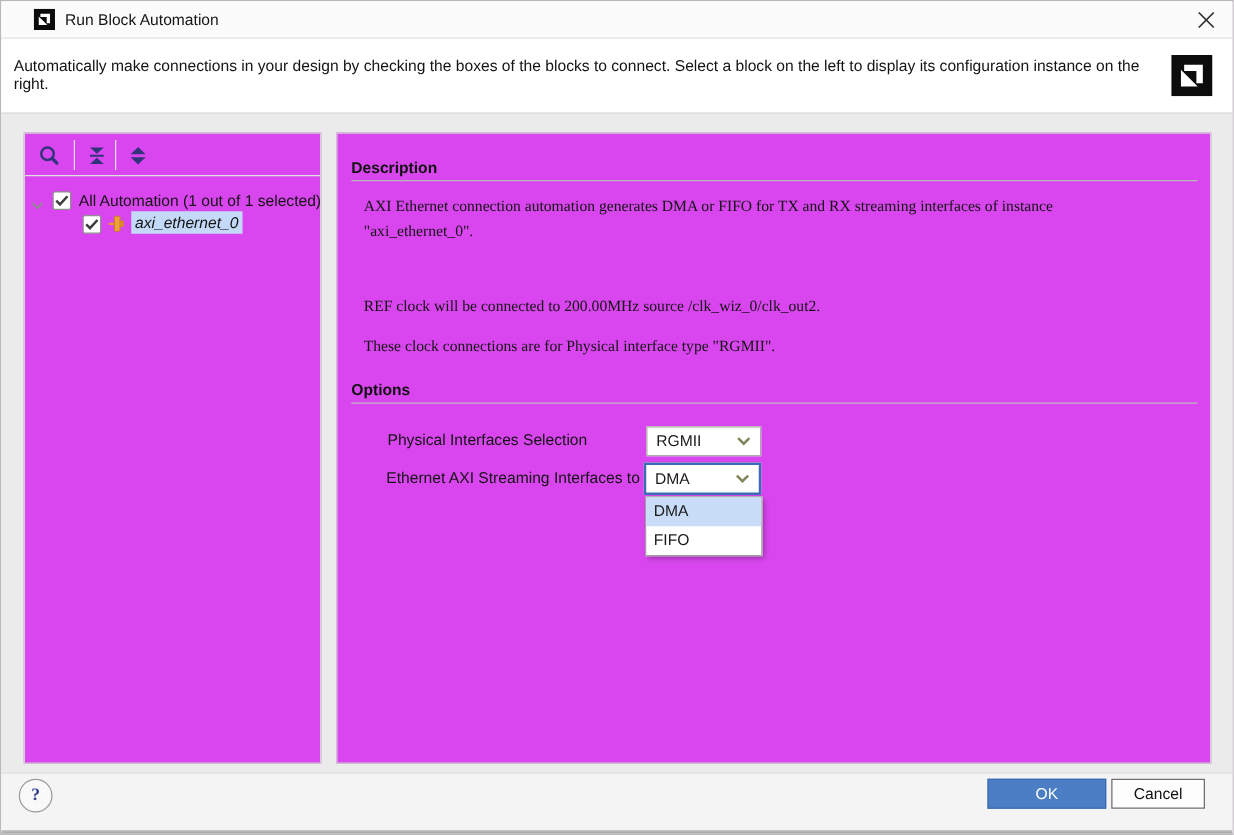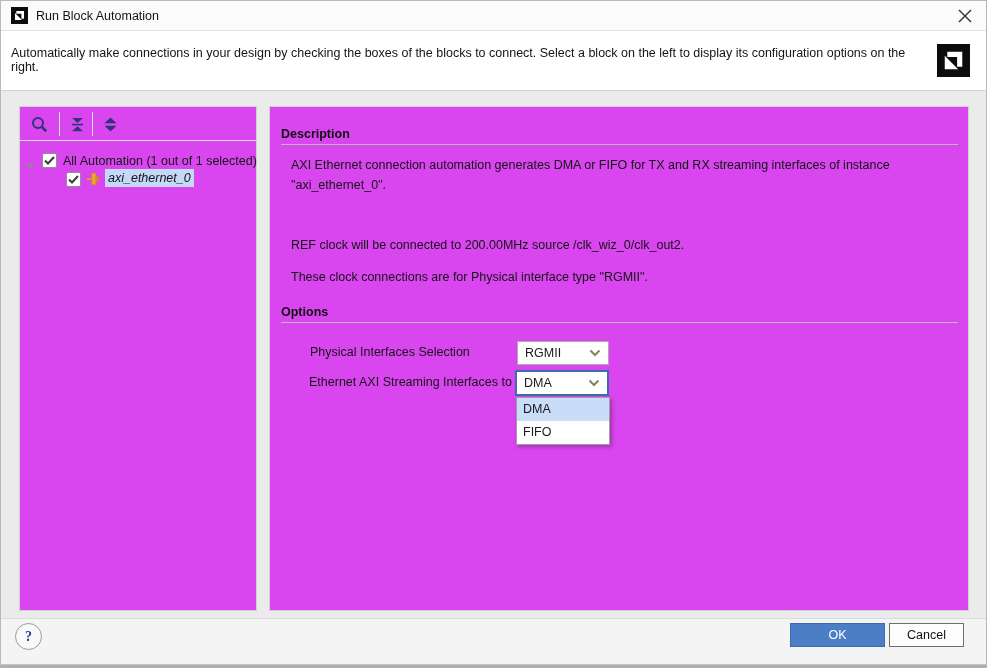--- a/index.html
+++ b/index.html
@@ -8,21 +8,21 @@
 
   #window {
     position:relative; width:987px; height:668px; background:#fff;
     border:1px solid #b9b9b9; overflow:hidden; font-size:12.5px;
   }
 
   
   .titlebar {
     position:absolute; left:0; top:0; width:100%; height:30px;
     background:#fbfbfb; border-bottom:1px solid #e3e3e3;
-    display:flex; align-items:center; padding-left:10px;
+    display:flex; align-items:center; padding-left:26px;
   }
   .titlebar .app-icon { width:17px; height:17px; margin-right:8px; }
   .titlebar .title { font-size:12.5px; color:#141414; }
   .close-btn {
     position:absolute; right:6px; top:2px; width:30px; height:26px;
     display:flex; align-items:center; justify-content:center; cursor:pointer;
     background:transparent; border:none;
   }
 
   
@@ -52,21 +52,21 @@
     width:15px; height:15px; background:#fff; border:1px solid #8f8f8f; border-radius:2px;
     display:inline-flex; align-items:center; justify-content:center; cursor:pointer;
   }
   .tree-label { margin-left:6px; font-size:12.5px; color:#141414; white-space:nowrap; cursor:default; }
   .tree-label.selected { background:#c3d9f7; padding:2px 3px;font-style:italic; }
   .ip-icon { width:15px; height:16px; margin-left:5px; }
 
   
   .section-heading { position:absolute; left:11px; font-weight:bold; font-size:12.5px; color:#111; }
   .section-rule { position:absolute; left:11px; right:10px; height:1px; background:#b9b9b9; }
-  .desc-p { position:absolute; left:21px; width:640px; font-size:12.5px; color:#141414; line-height:20px; }
+  .desc-p { position:absolute; left:21px; width:640px; font-size:12.5px; color:#141414; line-height:20px;font-family:Liberation Serif, serif; }
 
   .opt-label { position:absolute; font-size:12.5px; color:#141414; white-space:nowrap; }
   .combo {
     position:absolute; width:92px; height:24px; background:#fff; border:1px solid #ababab;
     display:flex; align-items:center; padding:0 7px; cursor:pointer; font-size:12.5px;
   }
   .combo.focused { width:94px; height:26px; border:2px solid #3c6cb4; }
   .combo .combo-value { flex:1; }
   .combo svg { flex:none; }
 
@@ -109,21 +109,21 @@
     </svg>
     <span class="title">Run Block Automation</span>
     <button class="close-btn">
       <svg width="14" height="14" viewBox="0 0 14 14">
         <path d="M1 1 L13 13 M13 1 L1 13" stroke="#2e2e2e" stroke-width="1.4" fill="none"></path>
       </svg>
     </button>
   </div>
 
   <div class="headerbar">
-    <div class="instruction">Automatically make connections in your design by checking the boxes of the blocks to connect. Select a block on the left to display its configuration options on the right.</div>
+    <div class="instruction">Automatically make connections in your design by checking the boxes of the blocks to connect. Select a block on the left to display its configuration instance on the right.</div>
     <svg class="amd-logo" viewBox="0 0 32 32">
       <rect width="32" height="32" fill="#0c0c0c"></rect>
       <path d="M10 7.5 H24.5 V22 H19.5 V12.5 H10 Z" fill="#fff"></path>
       <path d="M7.5 11.5 L7.5 24.5 L20.5 24.5 Z" fill="#fff"></path>
     </svg>
   </div>
 
   <div class="dialog-body">
 
     <div class="panel" id="left-panel">

